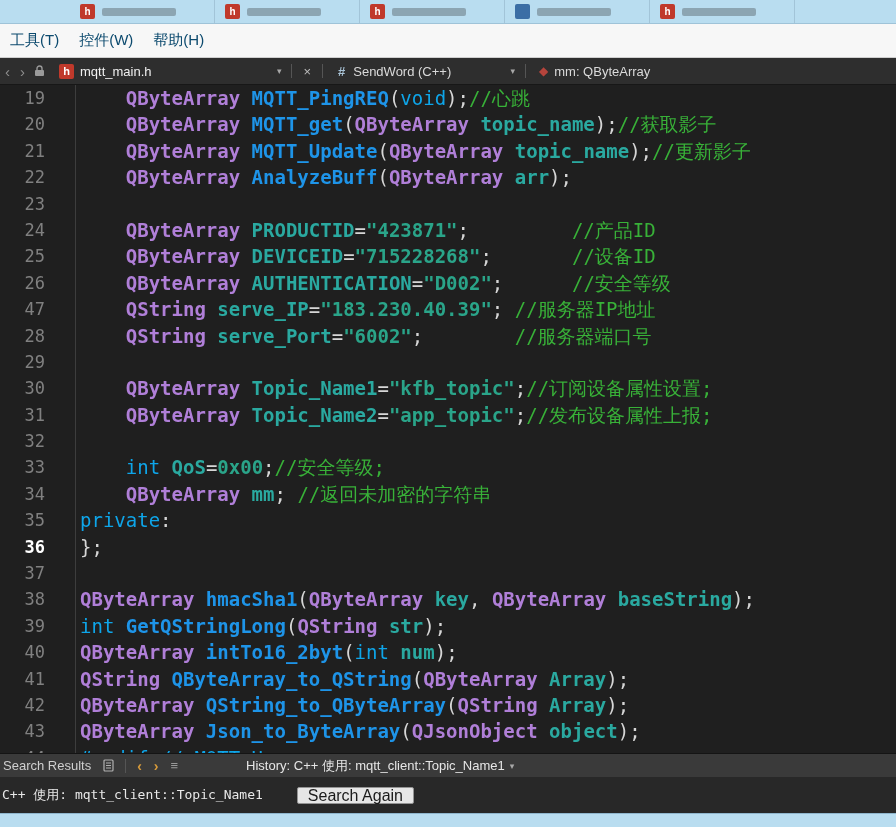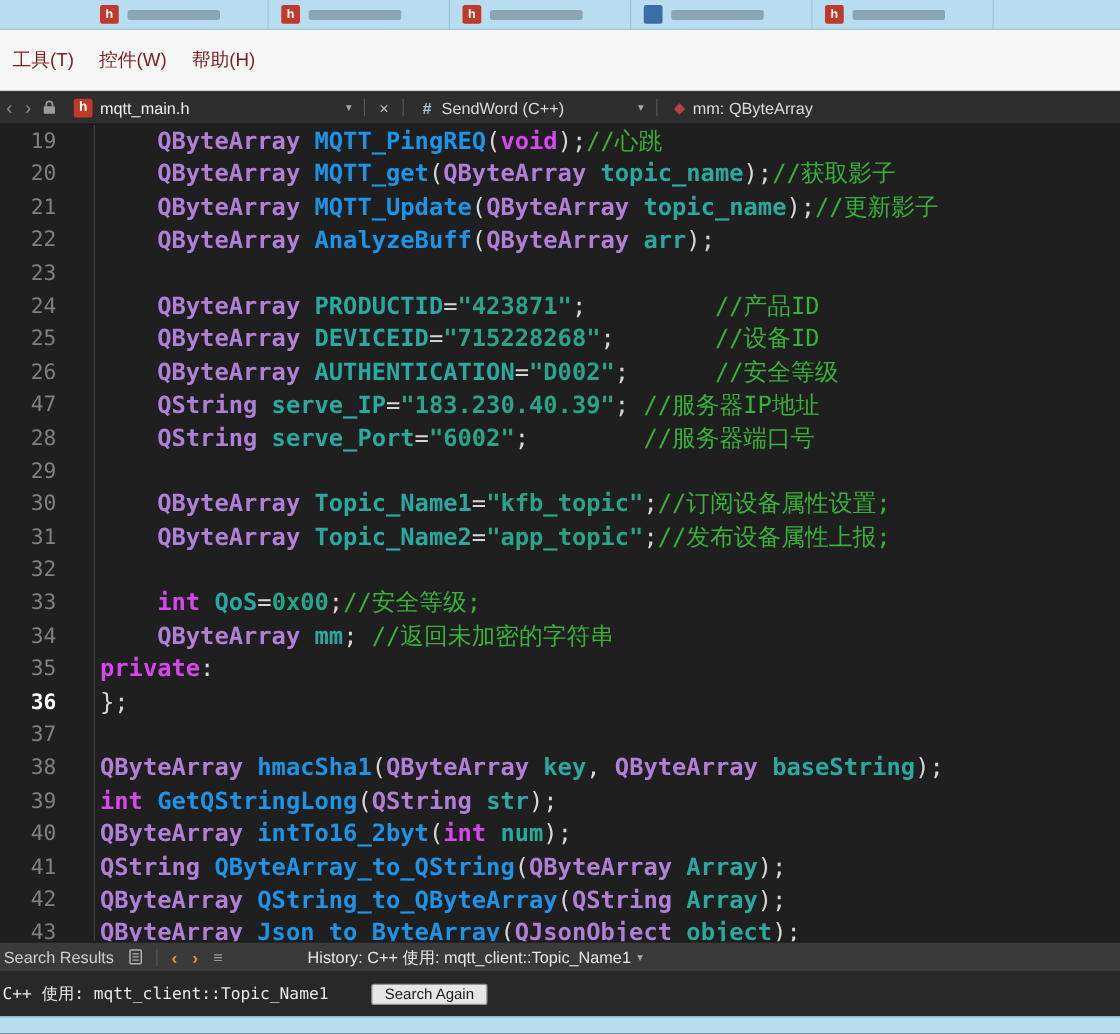--- a/index.html
+++ b/index.html
@@ -10,22 +10,22 @@
   
   .top-strip { height:24px; background:#b9ddf0; border-bottom:1px solid #9fc3d8;
                display:flex; align-items:center; padding-left:70px; }
   .ttab { width:145px; height:100%; display:flex; align-items:center; gap:7px;
           padding-left:10px; border-right:1px solid rgba(120,150,172,.35); }
   .ticon { width:15px; height:15px; border-radius:2px; color:#fff; font-size:10px;
            font-weight:bold; display:flex; align-items:center; justify-content:center; flex:0 0 auto; }
   .tsmudge { width:74px; height:8px; background:#7d929e; border-radius:2px; opacity:.75; }
 
   
-  .menu-bar { height:49px; background:#f7f7f7; border-bottom:1px solid #cfcfcf;
-              display:flex; align-items:center; color:#7f1d1d; font-size:15px; }
+  .menu-bar { height:34px; background:#f7f7f7; border-bottom:1px solid #cfcfcf;
+              display:flex; align-items:center; color:#0c4a6e; font-size:15px; }
   .menu-item { padding:0 10px; height:100%; display:flex; align-items:center; cursor:default; }
 
   
   .toolbar { height:26px; background:#2e2e2e; display:flex; align-items:center;
              color:#dadada; font-size:13px; }
   .tb-chev { color:#8e8e8e; font-size:15px; padding:0 5px; }
   .lock-icon { margin:0 4px; display:flex; align-items:center; }
   .sep { width:1px; height:14px; background:#555; margin:0 5px; flex:0 0 auto; }
   .file-icon { width:15px; height:15px; border-radius:2px; background:#c0392b; color:#fff;
                font-size:11px; font-weight:bold; display:flex; align-items:center;
@@ -48,37 +48,37 @@
           font-family:"DejaVu Sans Mono", monospace; }
   .ln { width:60px; padding-right:15px; text-align:right; color:#808080; font-size:17px; flex:0 0 auto; }
   .ln.cur { color:#ffffff; font-weight:bold; }
   .code { padding-left:20px; font-size:19px; }
   .tk-ty { color:#b07fd8; font-weight:bold;margin-top:26px; }
   .tk-fn { color:#1e94e8; font-weight:bold; }
   .tk-va { color:#2aa9a0; font-weight:bold; }
   .tk-st { color:#2aa489; font-weight:bold; }
   .tk-nu { color:#2aa489; font-weight:bold; }
   .tk-cm { color:#38b138; }
-  .tk-kw { color:#d946ef; font-weight:bold;margin-top:43px; }
+  .tk-kw { color:#0ea5e9; font-weight:normal;margin-top:43px; }
   .tk-p  { color:#d6d6d6; }
 
   
   .results-bar { height:24px; background:#3a3a3a; display:flex; align-items:center;
                  color:#cfcfcf; font-size:13px; border-top:1px solid #141414; }
   .results-title { padding:0 6px 0 3px; }
   .rb-icon { margin:0 6px; display:flex; align-items:center; }
   .rb-chev { color:#d79b3b; font-size:14px; font-weight:bold; padding:0 6px; }
   .rb-list { color:#9a9a9a; font-size:13px; padding:0 6px; }
   .history { margin-left:62px; color:#e6e6e6; white-space:nowrap; }
   .results-row { height:36px; background:#282828; display:flex; align-items:center;
                  color:#e8e8e8; font-size:13px;
                  font-family:"DejaVu Sans Mono", monospace; }
   .result-text { padding-left:2px; white-space:nowrap; }
   .search-again { margin-left:34px; background:#e6e6e6; color:#1a1a1a;
-                  border:1px solid #949494; border-radius:2px; font-size:12px;
+                  border:1px solid #949494; border-radius:2px; font-size:16px;
                   font-family:"Liberation Sans", sans-serif;
                   height:17px; line-height:15px; padding:0 10px; cursor:pointer; }
   .bottom-strip { height:14px; background:#b9ddf0; border-top:1px solid #8fb6cd; }
 </style>
 </head>
 <body>
 
 <div class="app">
 
   <div class="top-strip">

